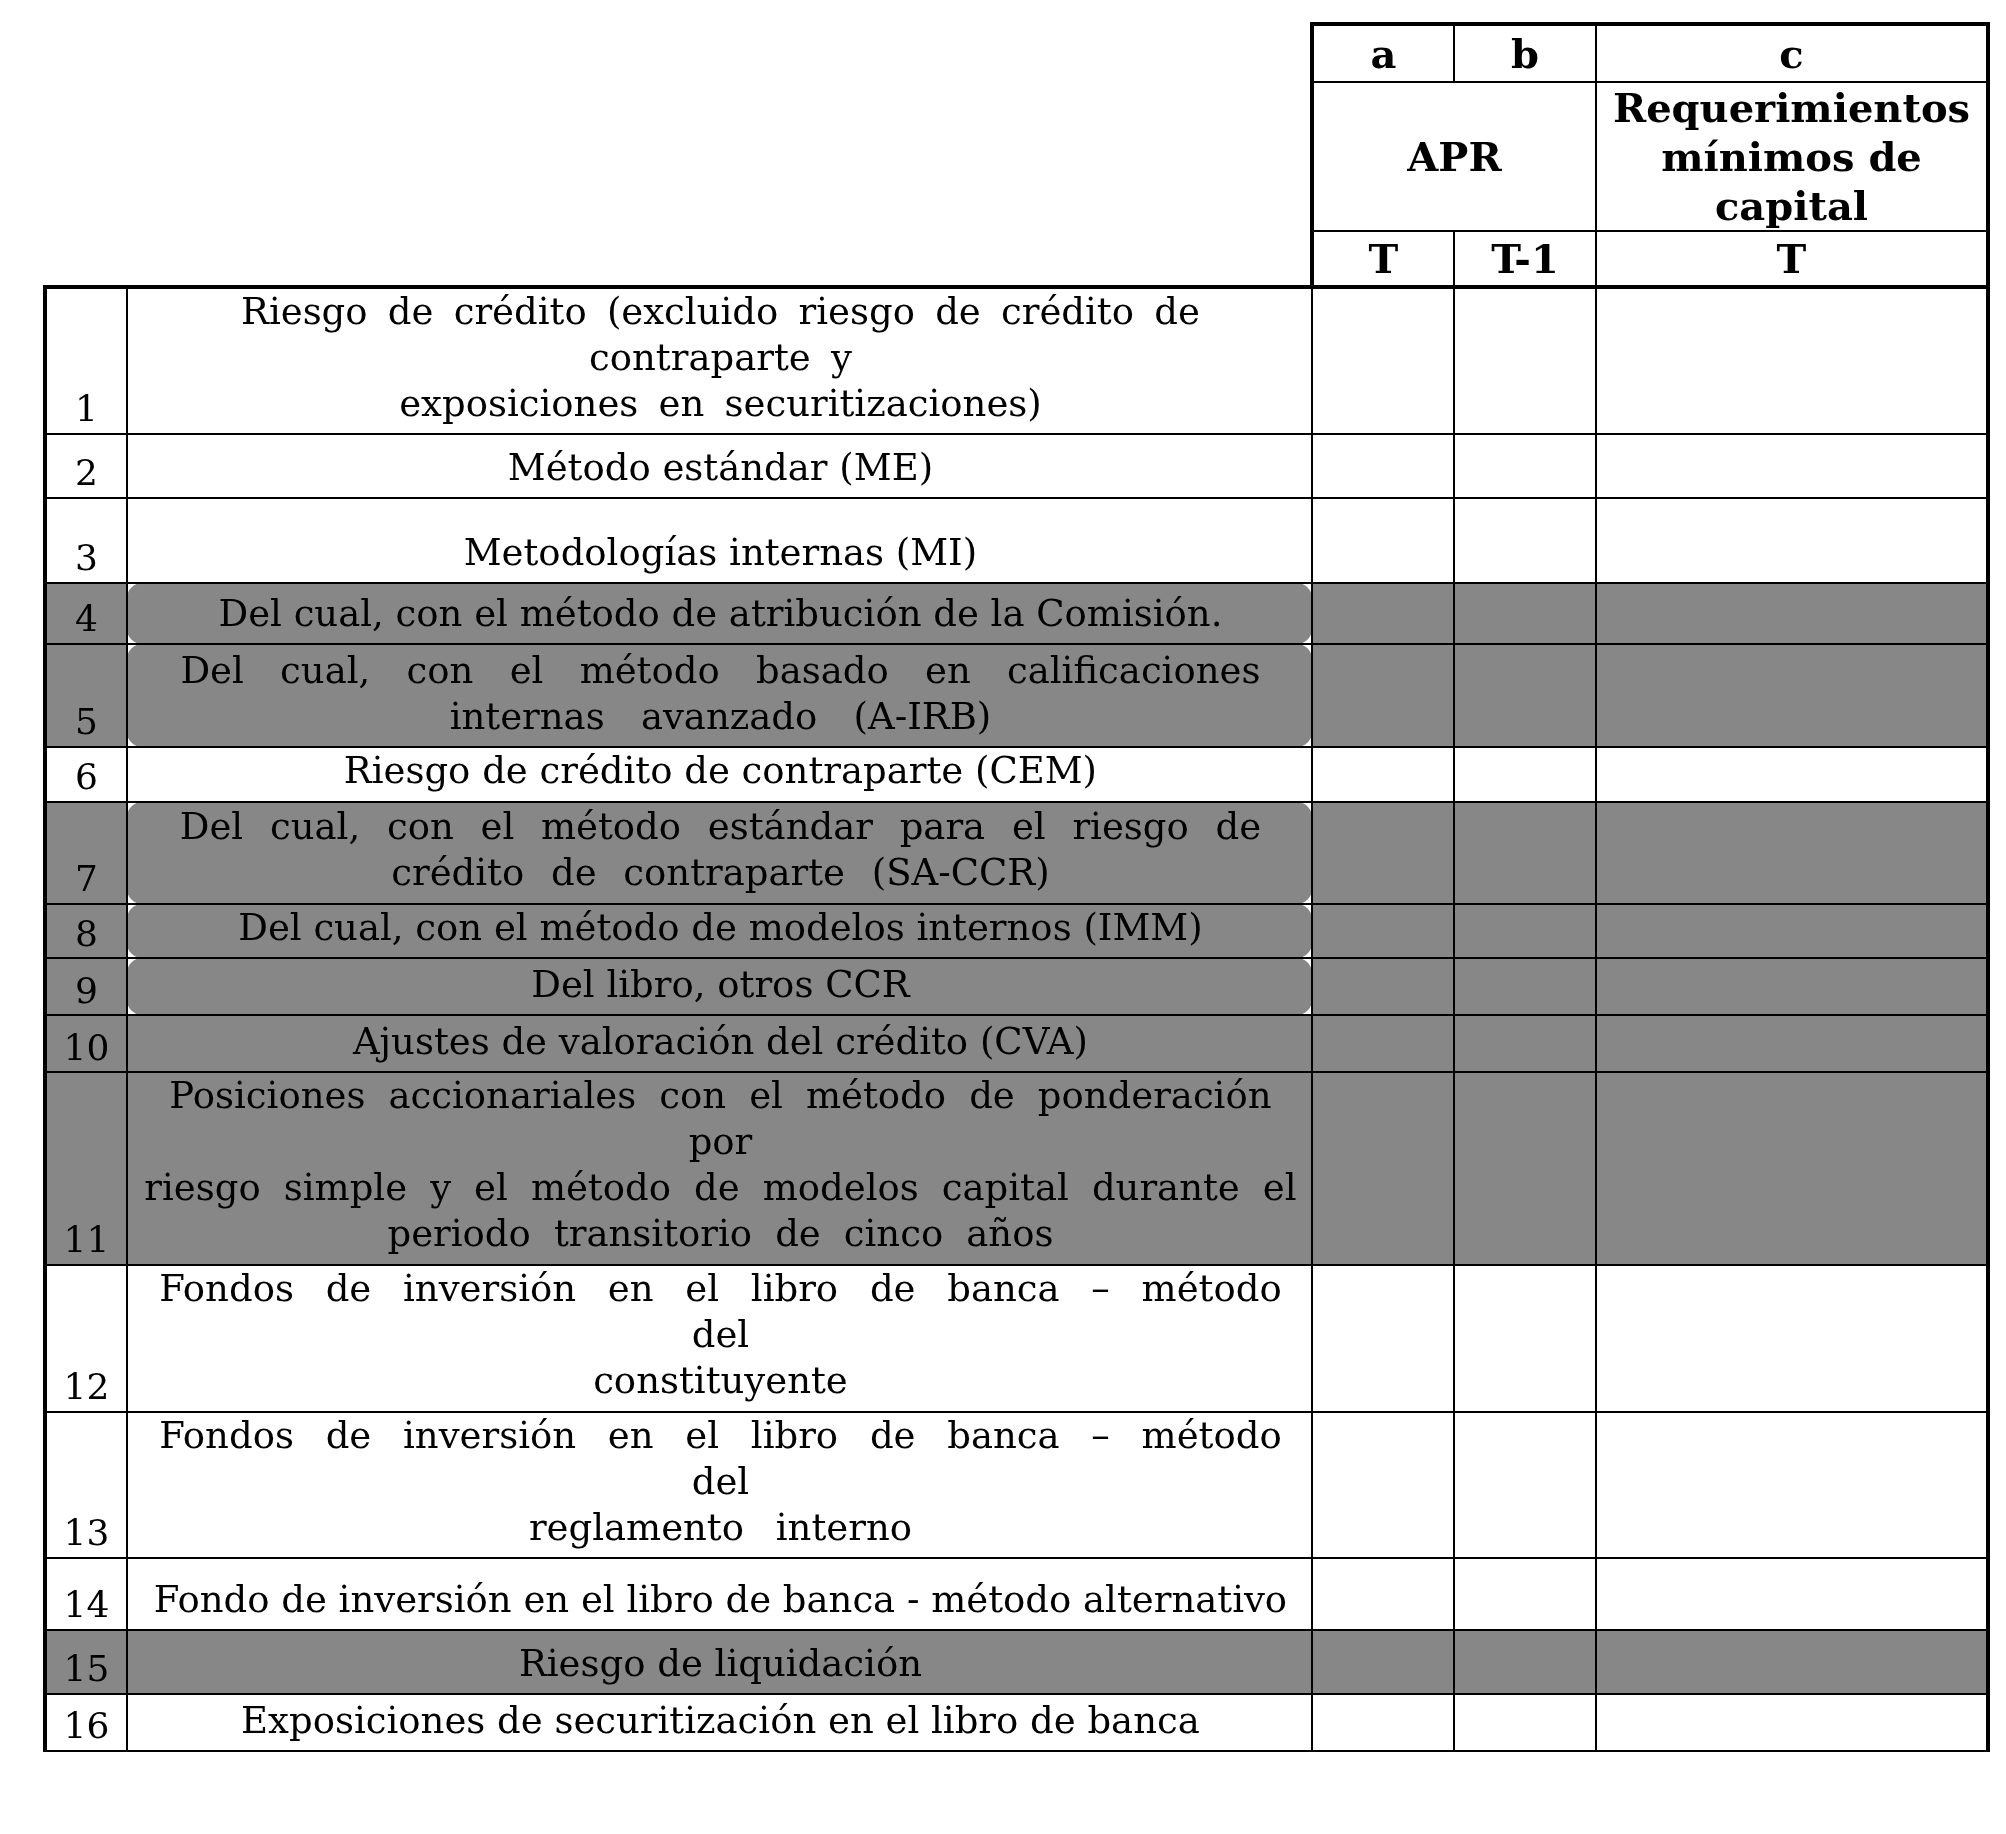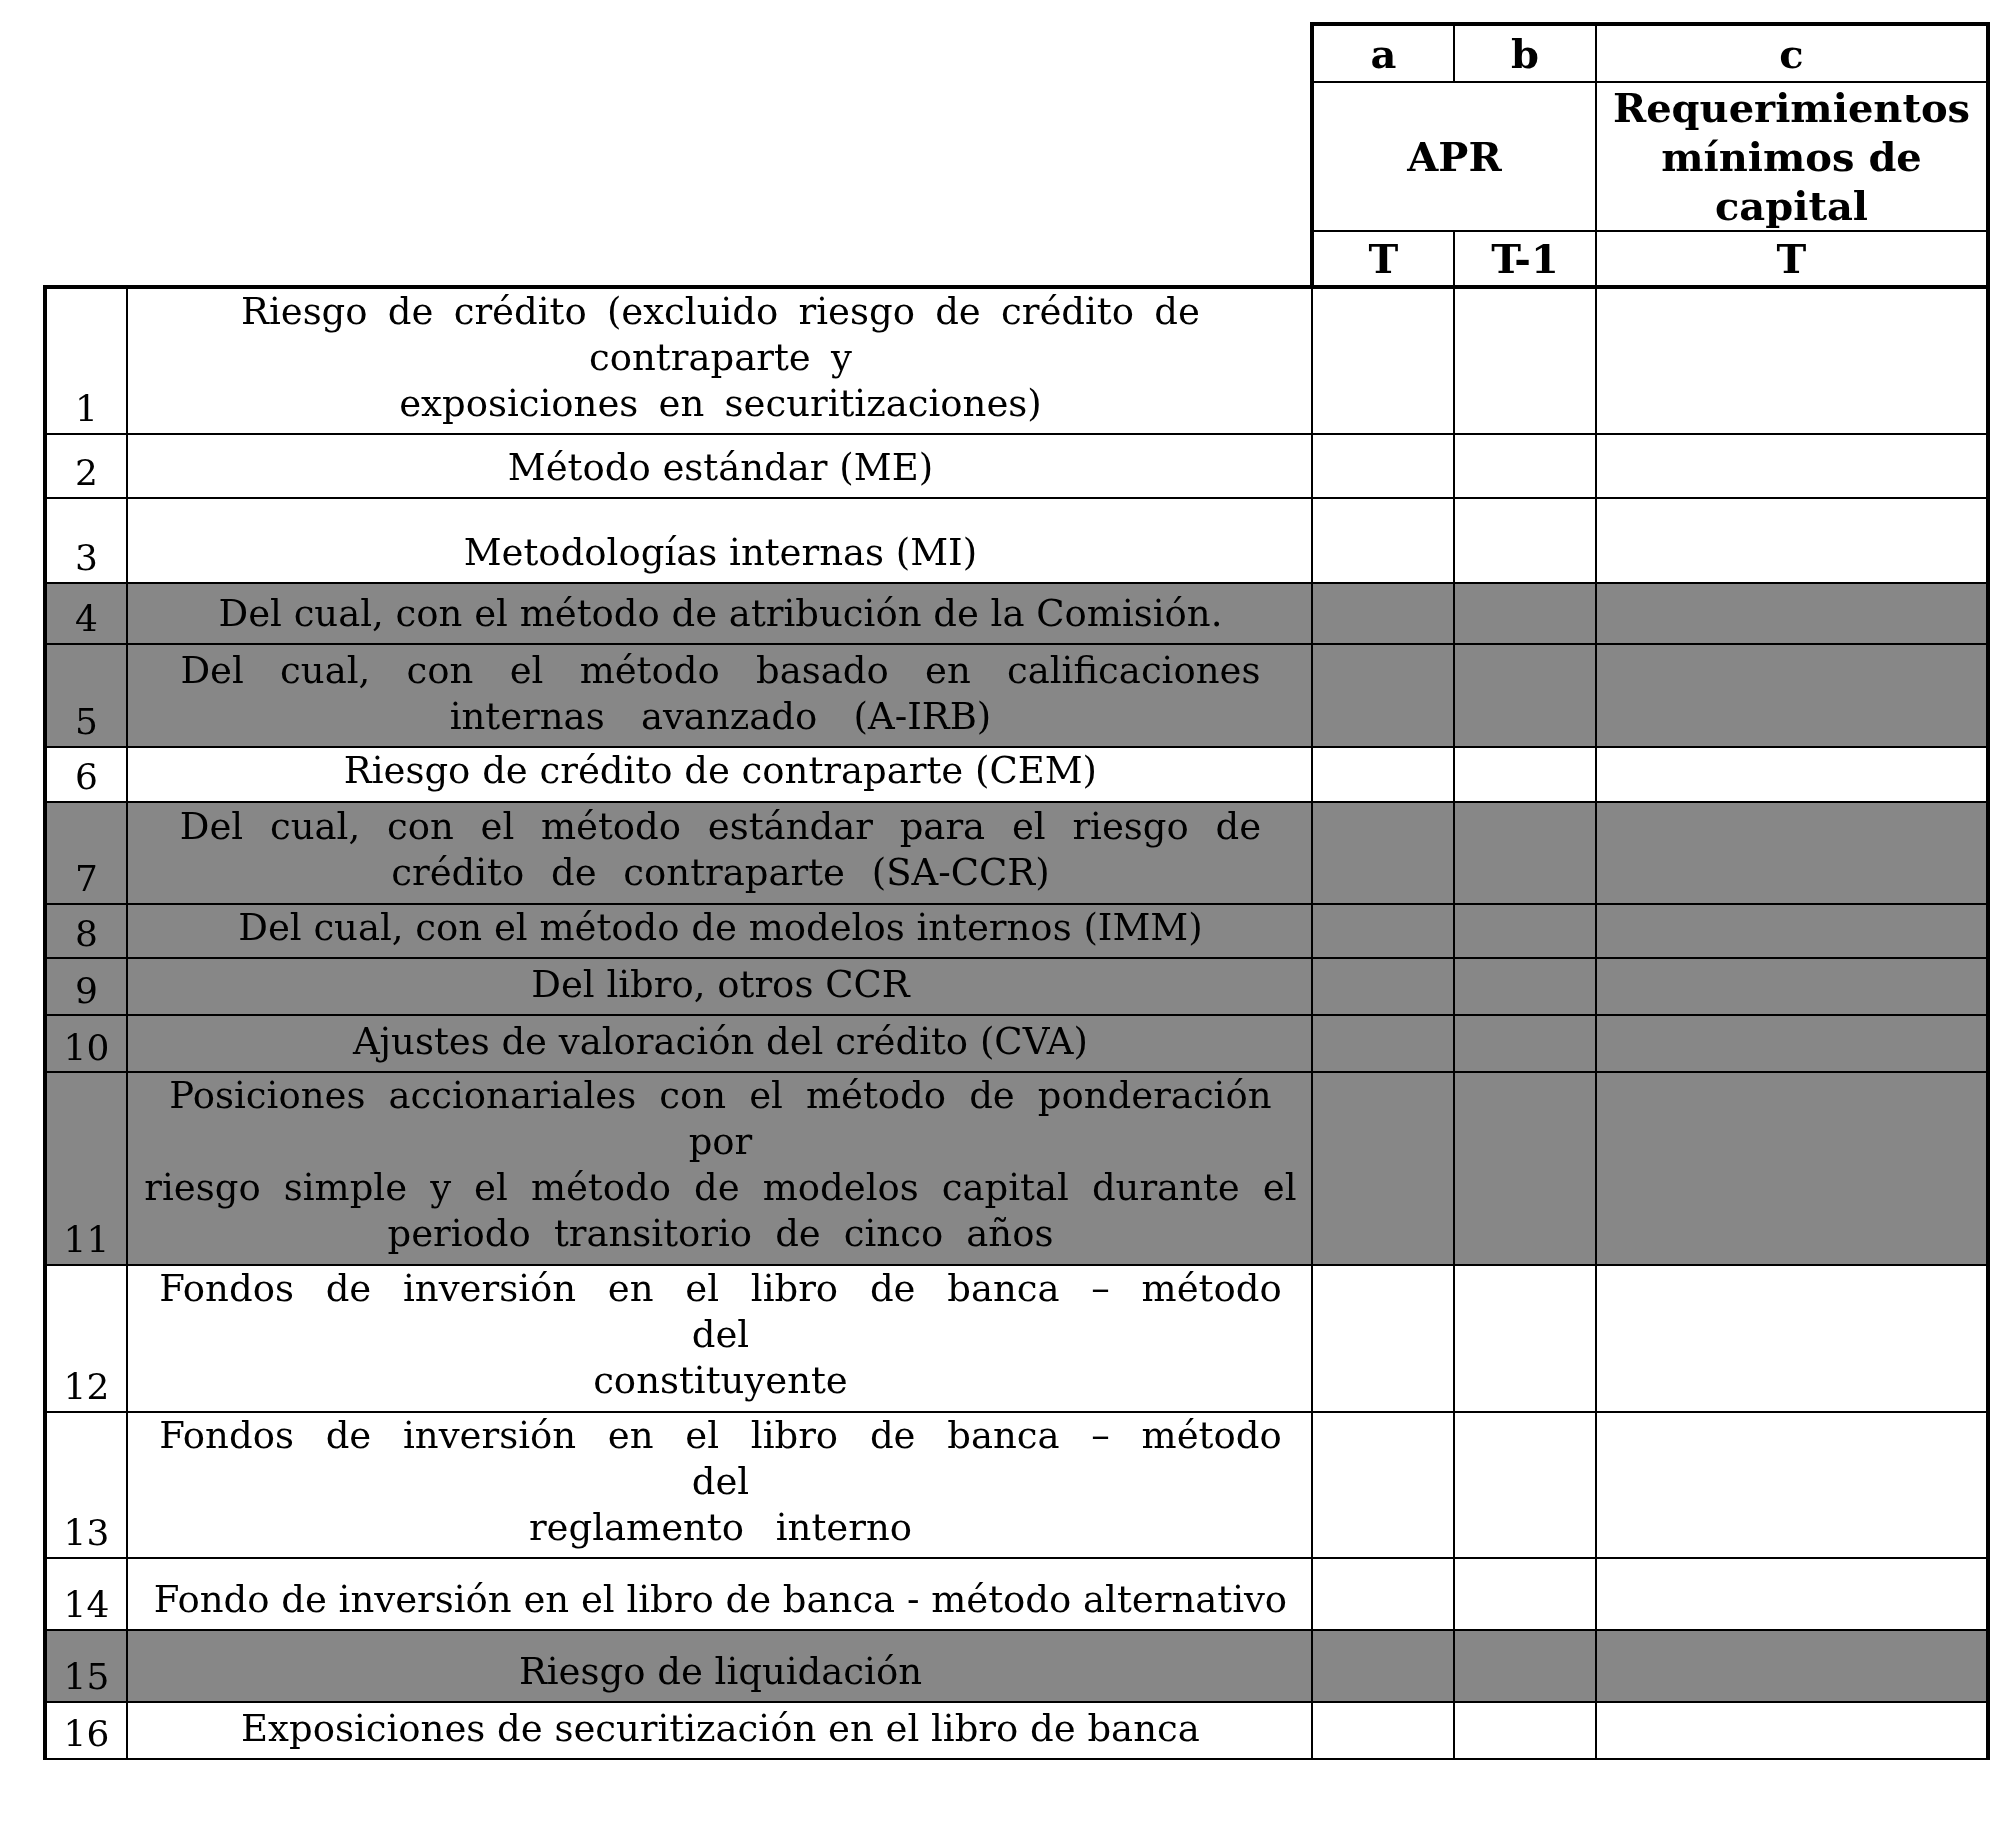--- a/index.html
+++ b/index.html
@@ -55,21 +55,21 @@
     padding-bottom:3.8px;
   }
   td.desc{
     vertical-align:bottom;
     text-align:center;
     font-size:37px;
     line-height:46px;
     padding:0 9.4px 6.6px 11.3px;
     white-space:pre-line;
   }
-  td.desc.sub{}
+  td.desc.sub{border-radius:15px;}
   td.val{background-clip:padding-box;}
 </style>
 </head>
 <body>
 
 <table>
   <colgroup>
     <col class="c-num">
       <col class="c-desc">
       <col class="c-a">
@@ -199,21 +199,21 @@
     <td class="val"></td>
     <td class="val br5"></td>
   </tr>
   <tr style="height:72px">
     <td class="num bl5">14</td>
     <td class="desc">Fondo de inversión en el libro de banca - método alternativo</td>
     <td class="val"></td>
     <td class="val"></td>
     <td class="val br5"></td>
   </tr>
-  <tr class="shade" style="height:72px">
+  <tr class="shade" style="height:64px">
     <td class="num bl5">15</td>
     <td class="desc">Riesgo de liquidación</td>
     <td class="val"></td>
     <td class="val"></td>
     <td class="val br5"></td>
   </tr>
   <tr style="height:57px">
     <td class="num bl5">16</td>
     <td class="desc">Exposiciones de securitización en el libro de banca</td>
     <td class="val"></td>

